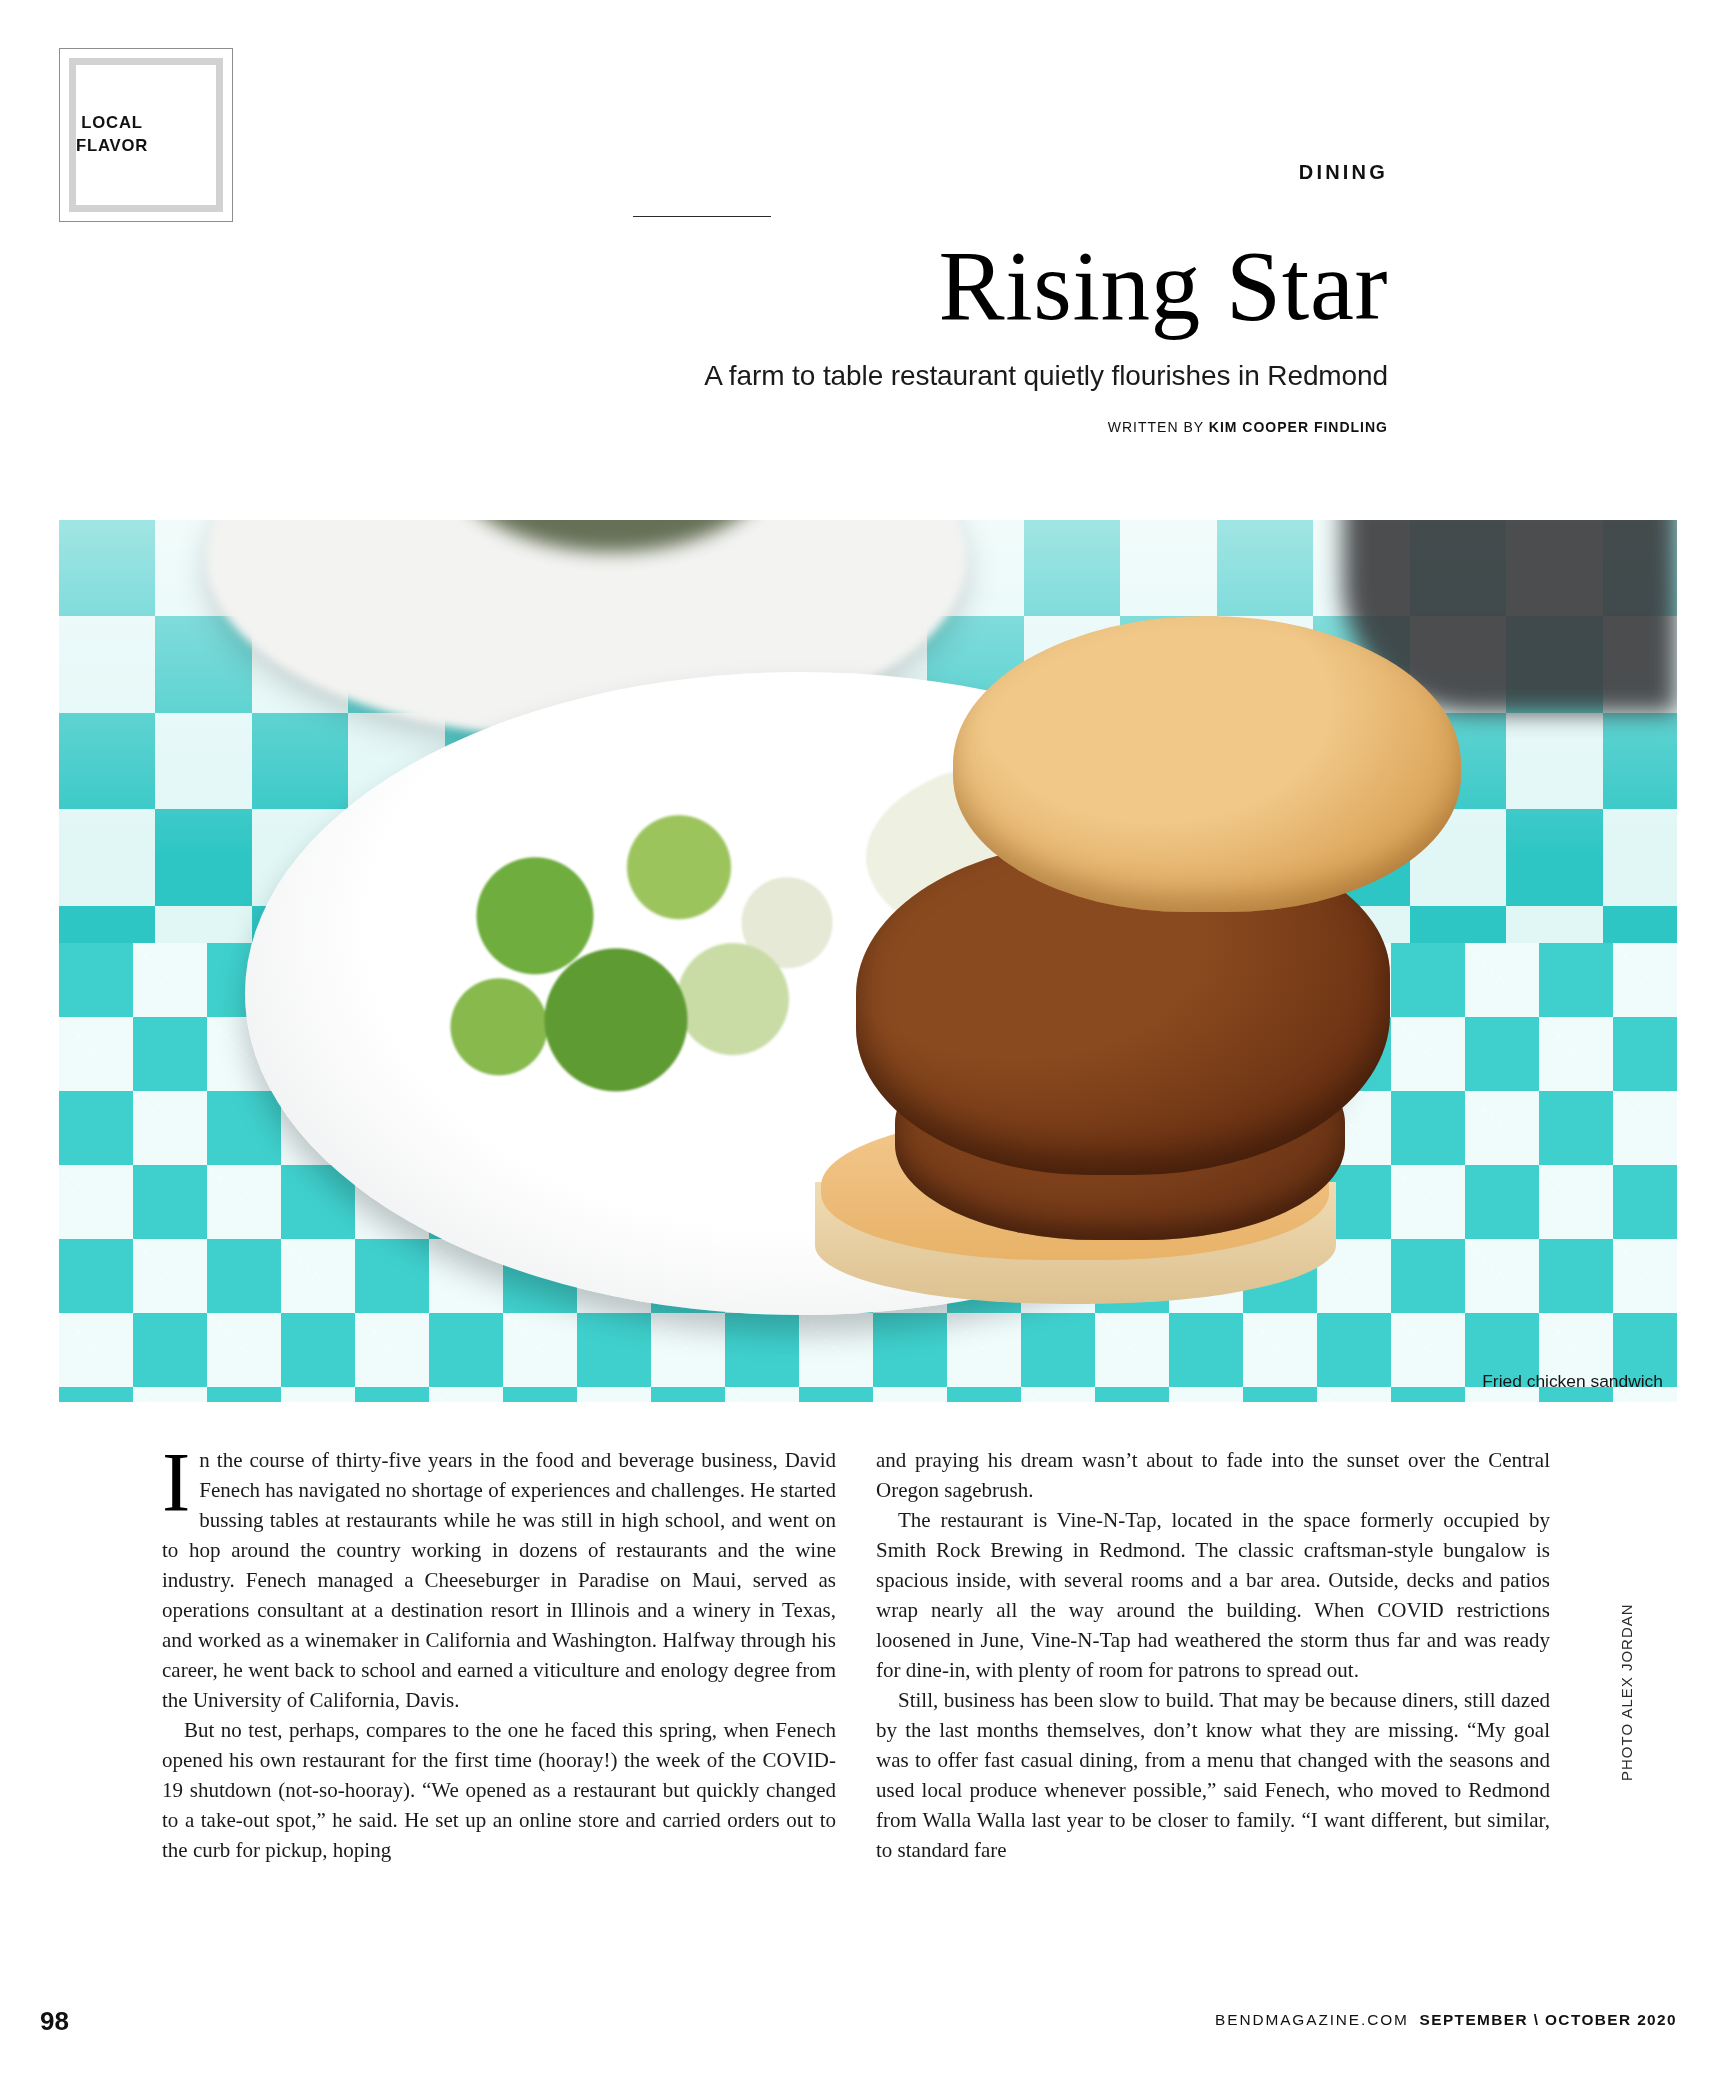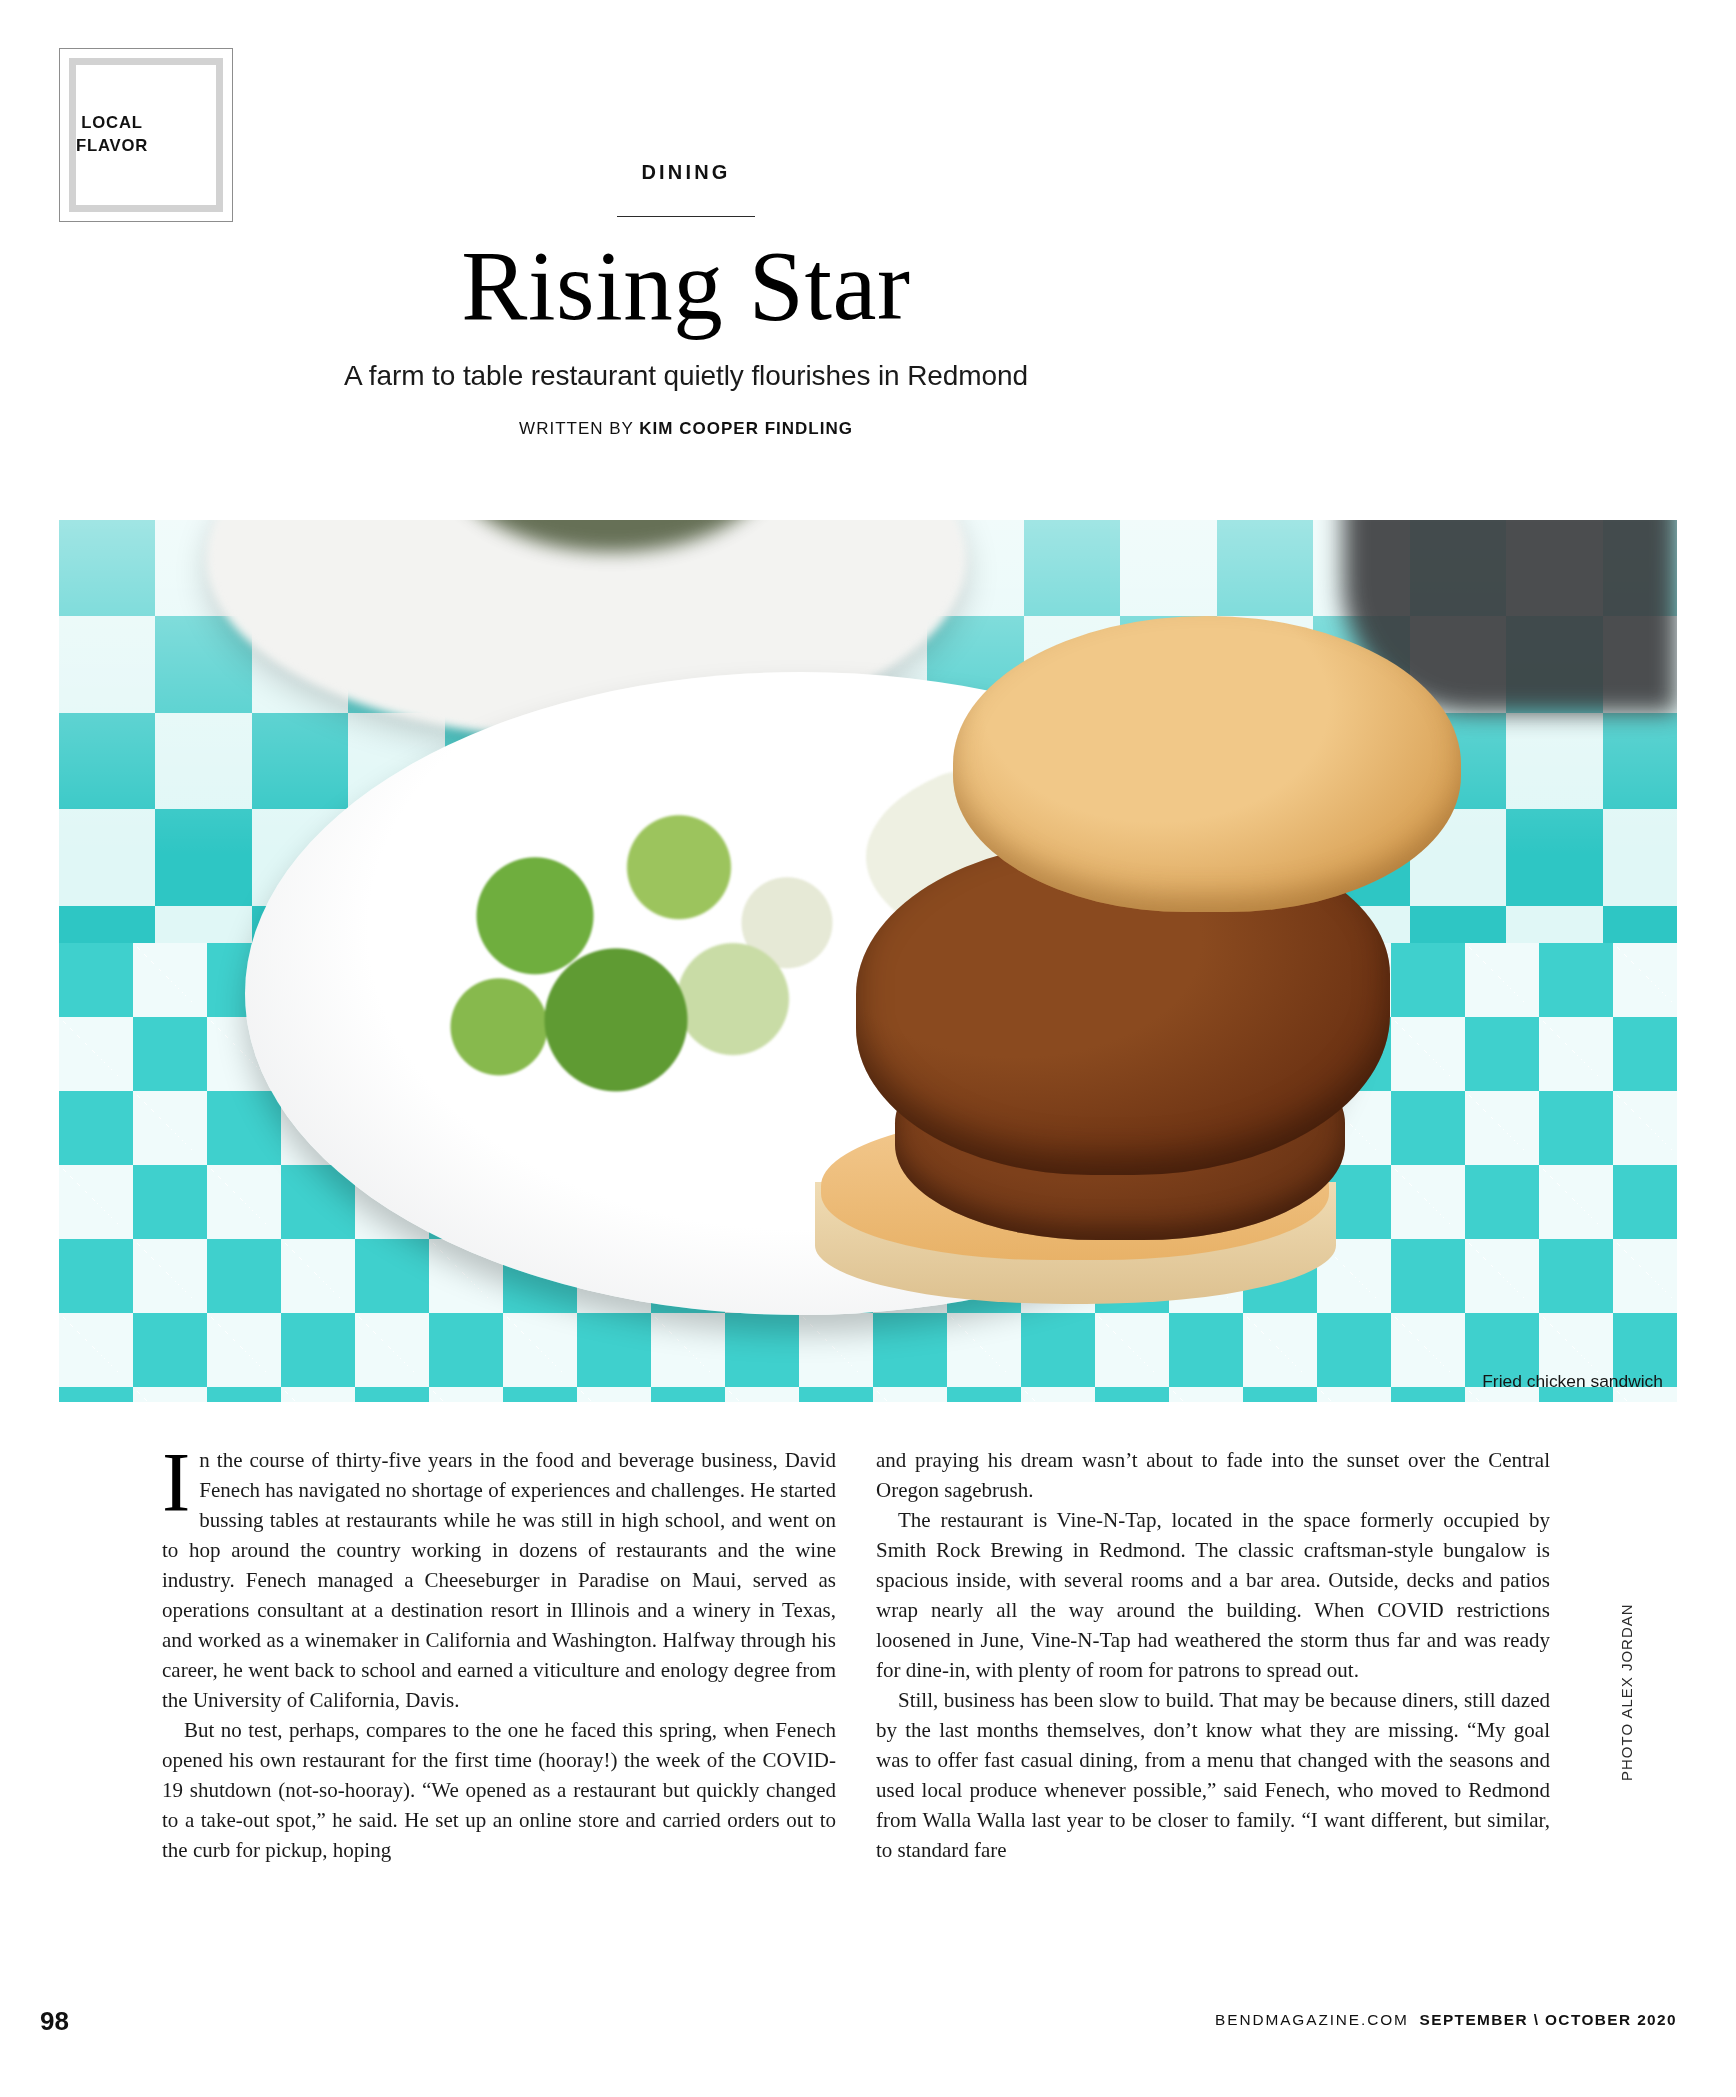--- a/index.html
+++ b/index.html
@@ -46,24 +46,24 @@
     font-size: 16.7px;
     letter-spacing: 0.8px;
     line-height: 1.35;
     text-align: center;
     color: #111111;
   }
 
   
   .masthead {
     position: absolute;
-    left: 0;
+    left: 16px;
     top: 161px;
     width: 1372px;
-    text-align: center;
+    text-align: right;
   }
   .kicker {
     font-family: "Liberation Sans", sans-serif;
     font-weight: bold;
     font-size: 20px;
     letter-spacing: 3.2px;
     color: #111111;
   }
   .rule {
     width: 138px;
@@ -82,21 +82,21 @@
   .deck {
     font-family: "Liberation Sans", sans-serif;
     font-size: 28px;
     font-weight: 400;
     color: #1a1a1a;
     margin-top: 22px;
     letter-spacing: -0.1px;
   }
   .byline {
     font-family: "Liberation Sans", sans-serif;
-    font-size: 17px;
+    font-size: 14px;
     letter-spacing: 1px;
     color: #111111;
     margin-top: 27px;
   }
   .byline b { font-weight: bold; }
 
   
   .hero {
     position: absolute;
     left: 59px;

